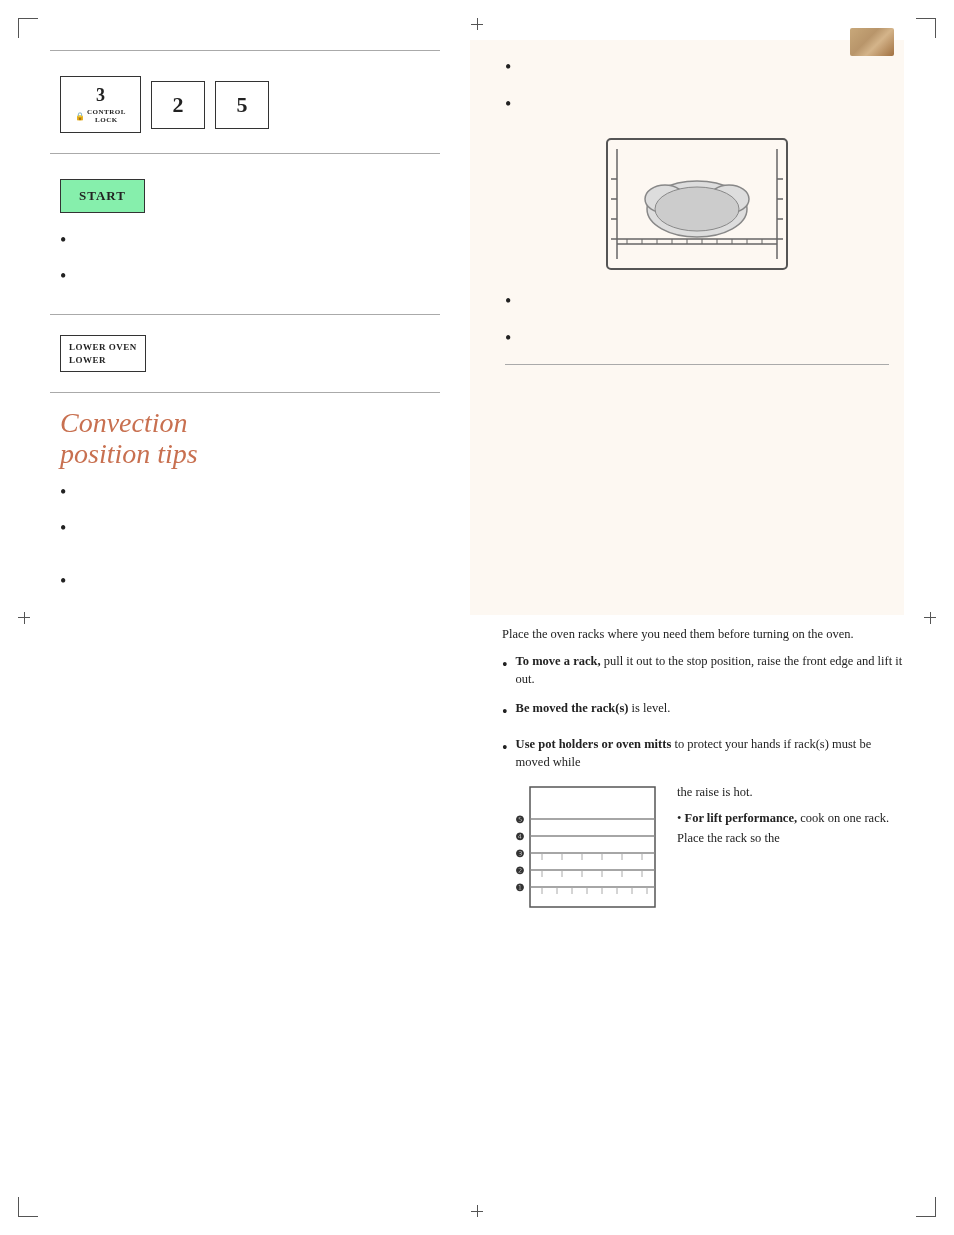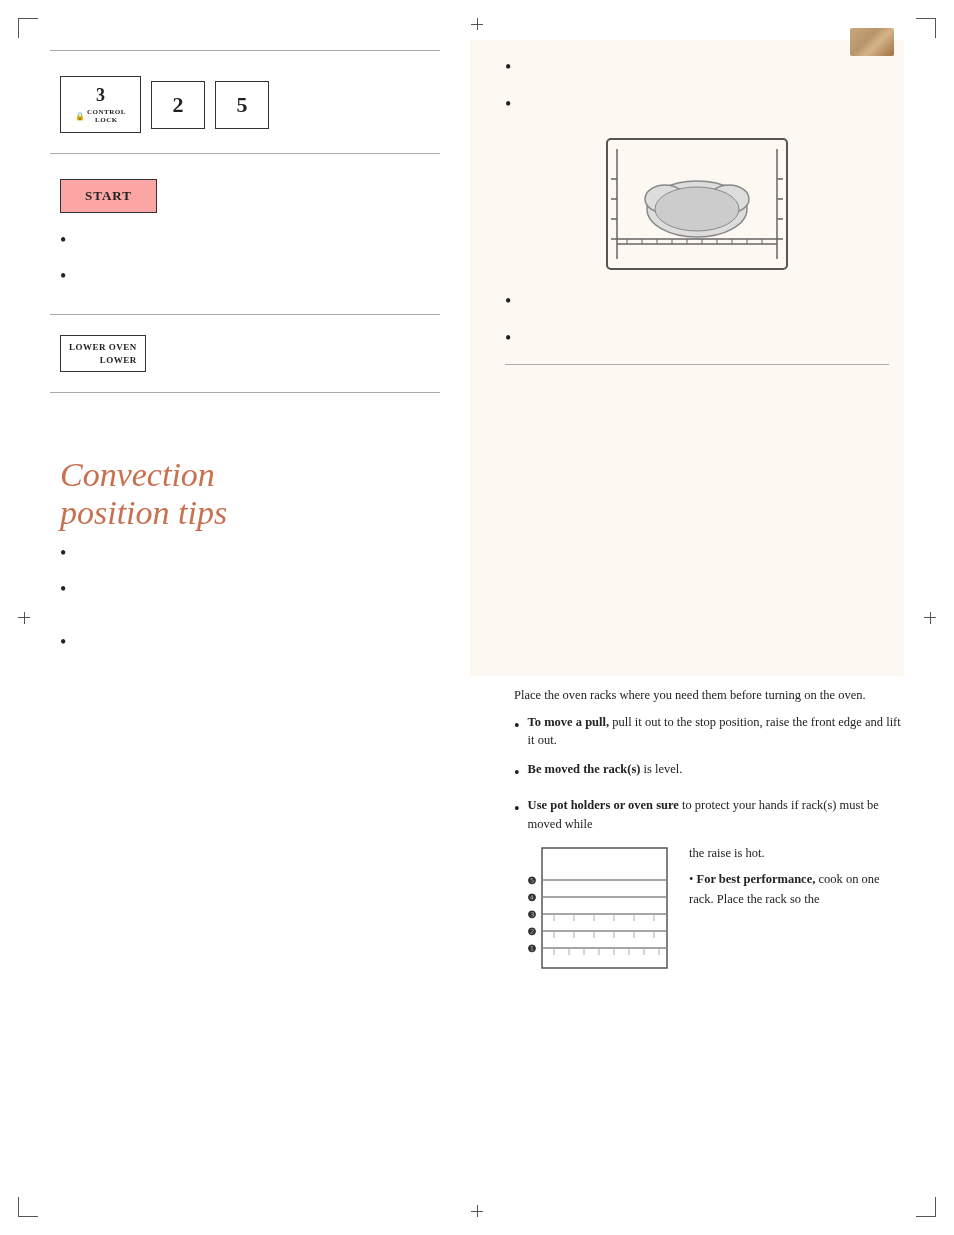--- a/index.html
+++ b/index.html
@@ -143,25 +143,25 @@
     }
     .key-box-small .key-num { font-size: 18px; font-weight: bold; }
     .key-box-small .key-label { font-size: 7px; letter-spacing: 0.5px; text-transform: uppercase; }
 
     
     .start-section {
       padding: 15px 0 10px 10px;
     }
     .start-btn {
       border: 1.5px solid #333;
-      padding: 8px 24px;
+      padding: 8px 18px;
       font-size: 13px;
       font-weight: bold;
       letter-spacing: 1px;
-      background: #fca5a5;
+      background: #86efac;
       display: inline-block;
     }
 
     
     .bullet-section {
       padding: 5px 0 5px 10px;
     }
     .bullet-item {
       display: flex;
       align-items: flex-start;
@@ -185,35 +185,34 @@
       padding: 10px 0 10px 10px;
     }
     .cancel-btn {
       border: 1.5px solid #333;
       padding: 5px 8px;
       font-size: 9px;
       font-weight: bold;
       letter-spacing: 0.5px;
       background: #fff;
       display: inline-block;
-      text-align: right;
+      text-align: left;
       line-height: 1.4;
     }
 
     
     .roasting-tips-section {
       padding: 5px 0 10px 10px;
     }
     .roasting-title {
       color: #c87050;
-      font-size: 34px;
+      font-size: 28px;
       font-style: italic;
       line-height: 1.1;
       margin-bottom: 10px;
-      margin-top: 48px;
     }
     .roasting-bullets {
       padding: 0;
     }
 
     
     .right-content {
       padding: 15px 15px;
       background: #fdf8f2;
     }
@@ -236,21 +235,21 @@
     
     .oven-illustration {
       margin: 10px auto;
       display: block;
     }
 
     
     .bottom-section {
       display: flex;
       padding: 10px 50px 20px 50px;
-      gap: 24px;
+      gap: 12px;
     }
     .bottom-left {
       width: 420px;
       flex-shrink: 0;
       padding-right: 30px;
     }
     .bottom-right {
       flex: 1;
       padding-left: 20px;
     }
@@ -450,35 +449,35 @@
     
   </div>
 
   <div class="bottom-right">
     <p class="place-text">Place the oven racks where you need them before turning on the oven.</p>
 
     <div class="right-bottom-bullets">
       <div class="bottom-bullet-item">
         <span class="bottom-bullet-dot">•</span>
         <span class="bottom-bullet-text">
-          <strong>To move a pull,</strong>
+          <strong>To move a rack,</strong>
           <span> pull it out to the stop position, raise the front edge and lift it out.</span>
         </span>
       </div>
       <div class="bottom-bullet-item">
         <span class="bottom-bullet-dot">•</span>
         <span class="bottom-bullet-text">
           <strong>Be moved the rack(s)</strong>
           <span> is level.</span>
         </span>
       </div>
       <div class="bottom-bullet-item">
         <span class="bottom-bullet-dot">•</span>
         <span class="bottom-bullet-text">
-          <strong>Use pot holders or oven sure</strong>
+          <strong>Use pot holders or oven mitts</strong>
           <span> to protect your hands if rack(s) must be moved while</span>
         </span>
       </div>
     </div>
 
     <div class="perf-row" style="margin-top:6px;">
 
       <svg width="160" height="130" viewBox="0 0 160 130" style="flex-shrink:0;">
 
         <rect x="28" y="5" width="125" height="120" fill="none" stroke="#555" stroke-width="1.5"></rect>
@@ -516,19 +515,19 @@
         <text x="18" y="92" font-size="10" font-weight="bold" fill="#333" text-anchor="middle" font-family="Arial">❷</text>
         <text x="18" y="75" font-size="10" font-weight="bold" fill="#333" text-anchor="middle" font-family="Arial">❸</text>
         <text x="18" y="58" font-size="10" font-weight="bold" fill="#333" text-anchor="middle" font-family="Arial">❹</text>
         <text x="18" y="41" font-size="10" font-weight="bold" fill="#333" text-anchor="middle" font-family="Arial">❺</text>
       </svg>
 
       <div style="font-size:12.5px;line-height:1.6;">
         <span>the raise is hot.</span>
         <div style="margin-top:6px;">
           <span>• </span>
-          <strong>For best performance,</strong>
+          <strong>For lift performance,</strong>
           <span> cook on one rack. Place the rack so the</span>
         </div>
       </div>
     </div>
   </div>
 </div>
 
 </body></html>

